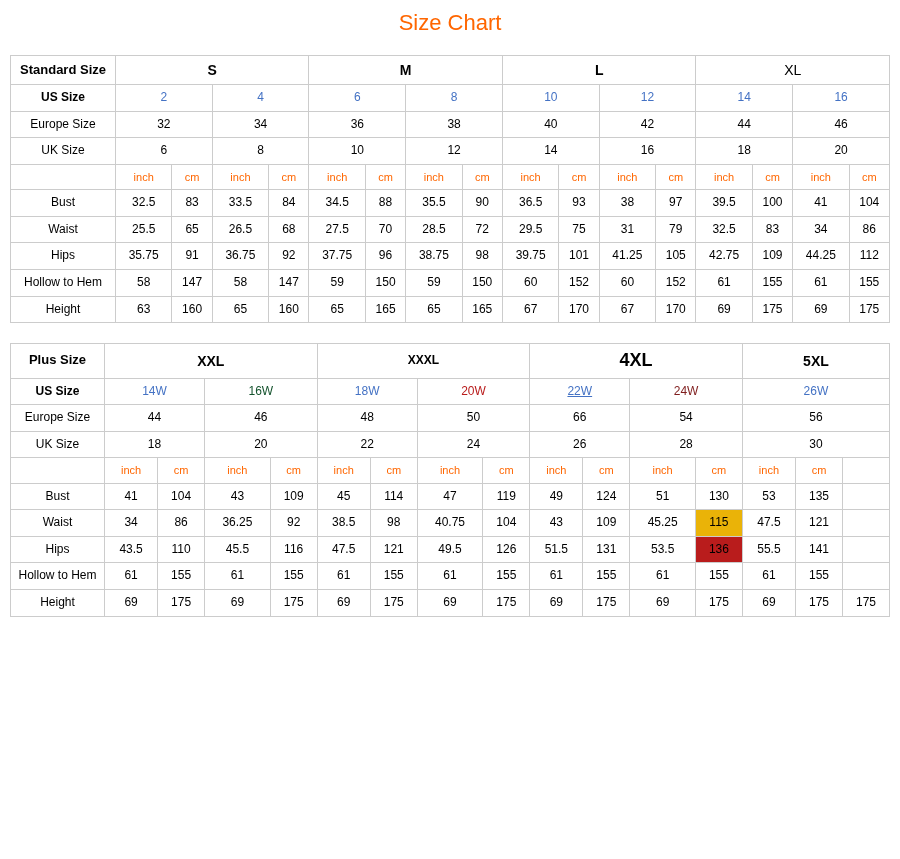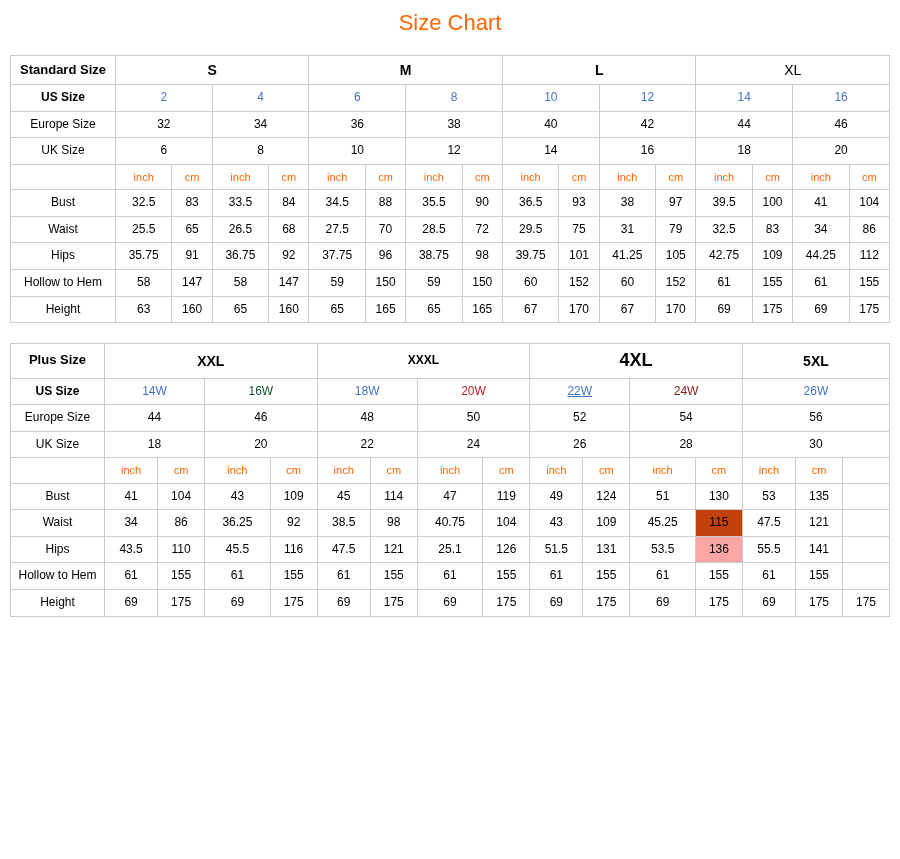--- a/index.html
+++ b/index.html
@@ -231,21 +231,21 @@
         <td colspan="2" style="color:#4472c4;text-decoration:underline;">22W</td>
         <td colspan="2" style="color:#7f1d1d;">24W</td>
         <td colspan="3" style="color:#4472c4;">26W</td>
       </tr>
       <tr>
         <td class="label-col">Europe Size</td>
         <td colspan="2">44</td>
         <td colspan="2">46</td>
         <td colspan="2">48</td>
         <td colspan="2">50</td>
-        <td colspan="2">52</td>
+        <td colspan="2">66</td>
         <td colspan="2">54</td>
         <td colspan="3">56</td>
       </tr>
       <tr>
         <td class="label-col">UK Size</td>
         <td colspan="2">18</td>
         <td colspan="2">20</td>
         <td colspan="2">22</td>
         <td colspan="2">24</td>
         <td colspan="2">26</td>
@@ -296,39 +296,39 @@
         <td>86</td>
         <td>36.25</td>
         <td>92</td>
         <td>38.5</td>
         <td>98</td>
         <td>40.75</td>
         <td>104</td>
         <td>43</td>
         <td>109</td>
         <td>45.25</td>
-        <td style="background:#c2410c;">115</td>
+        <td style="background:#eab308;">115</td>
         <td>47.5</td>
         <td>121</td>
         <td></td>
       </tr>
       <tr>
         <td class="label-col">Hips</td>
         <td>43.5</td>
         <td>110</td>
         <td>45.5</td>
         <td>116</td>
         <td>47.5</td>
         <td>121</td>
-        <td>25.1</td>
+        <td>49.5</td>
         <td>126</td>
         <td>51.5</td>
         <td>131</td>
         <td>53.5</td>
-        <td style="background:#fca5a5;">136</td>
+        <td style="background:#b91c1c;">136</td>
         <td>55.5</td>
         <td>141</td>
         <td></td>
       </tr>
       <tr>
         <td class="label-col">Hollow to Hem</td>
         <td>61</td>
         <td>155</td>
         <td>61</td>
         <td>155</td>

